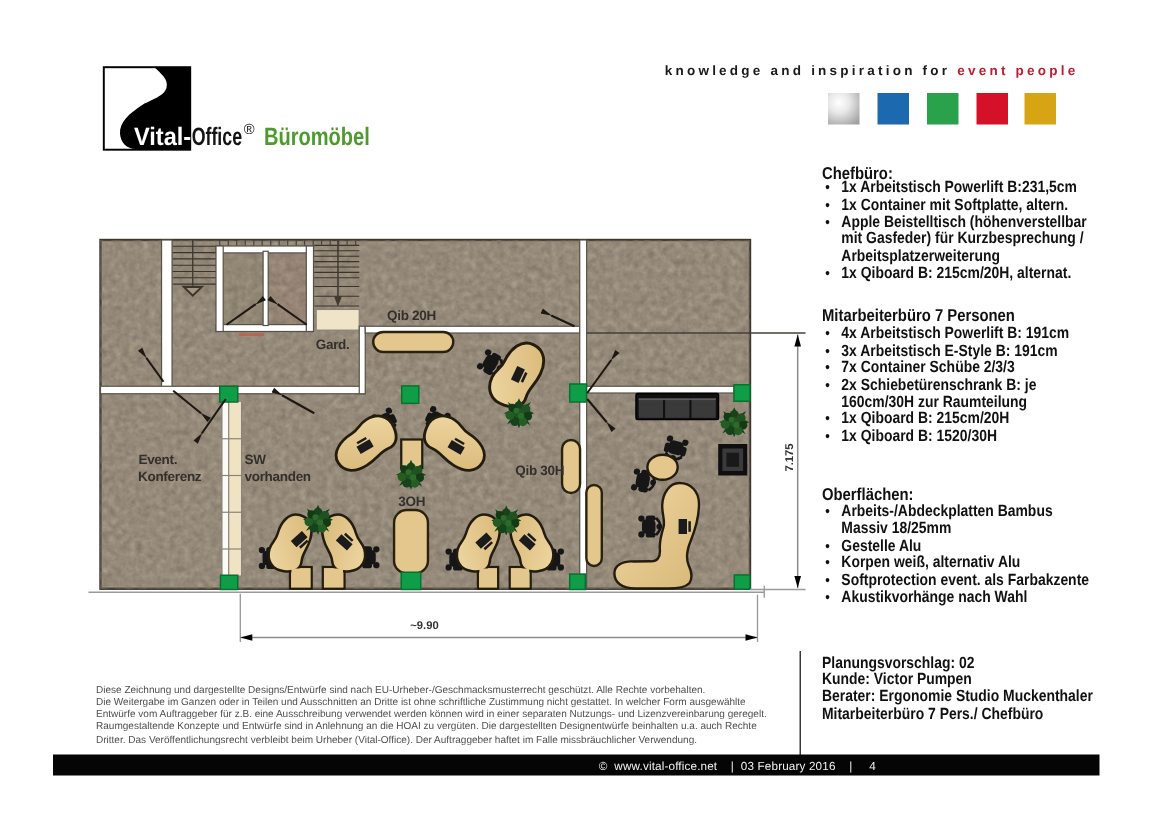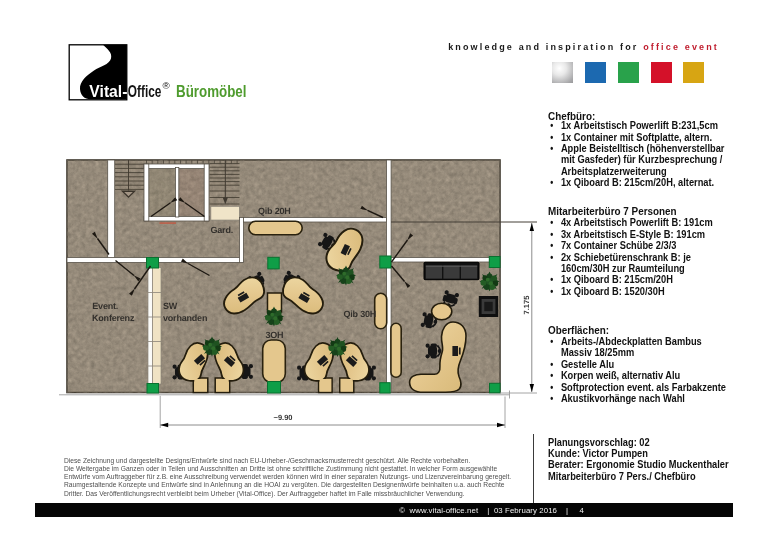--- a/index.html
+++ b/index.html
@@ -18,21 +18,21 @@
   <path d="M103,44.8 C107,49 112.5,52.5 111,58.5 C109.5,64.5 100,66.5 94,70.5 C86.5,75.5 79.5,81.5 80,89 C80.4,95.2 84.5,99.3 90.5,99.3 L126.8,99.3 L126.8,44.8 Z" fill="#000000"></path>
 
   <g font-weight="bold" font-size="16.8">
     <text x="89.3" y="96.8" fill="#ffffff" textLength="38.2" lengthAdjust="spacingAndGlyphs">Vital-</text>
     <text x="127.8" y="96.8" fill="#141414" textLength="33.6" lengthAdjust="spacingAndGlyphs">Office</text>
     <text x="162.5" y="89" fill="#141414" font-size="9.8" font-weight="normal">®</text>
     <text x="176" y="96.8" fill="#4e9b2d" textLength="70.5" lengthAdjust="spacingAndGlyphs">Büromöbel</text>
   </g>
 </svg>
 
-<div class="abs" style="left:0;top:42px;width:719px;text-align:right;font-size:9px;font-weight:bold;letter-spacing:2.15px;color:#1a1a1a;white-space:nowrap;transform:translateZ(0)">knowledge and inspiration for <span style="color:#c01d2e">office event</span></div>
+<div class="abs" style="left:0;top:42px;width:719px;text-align:right;font-size:9px;font-weight:bold;letter-spacing:2.15px;color:#1a1a1a;white-space:nowrap;transform:translateZ(0)">knowledge and inspiration for <span style="color:#c01d2e">event people</span></div>
 
 <div class="abs" style="left:551.7px;top:61.5px;width:21.1px;height:21.1px;background:radial-gradient(circle at 35% 30%, #ffffff 0%, #e8e8e8 35%, #a6a6a8 85%, #9a9a9c 100%)"></div>
 <div class="abs" style="left:584.5px;top:61.5px;width:21.1px;height:21.1px;background:#1c69b0"></div>
 <div class="abs" style="left:617.8px;top:61.5px;width:21.1px;height:21.1px;background:#29a24b"></div>
 <div class="abs" style="left:650.6px;top:61.5px;width:21.1px;height:21.1px;background:#d41129"></div>
 <div class="abs" style="left:683.4px;top:61.5px;width:21.1px;height:21.1px;background:#d7a513"></div>
 
 <svg class="abs" style="left:0;top:0;transform:translateZ(0)" width="768" height="543" viewBox="0 0 768 543">
 <defs>
   <linearGradient id="wood" x1="0" y1="0" x2="1" y2="1">

